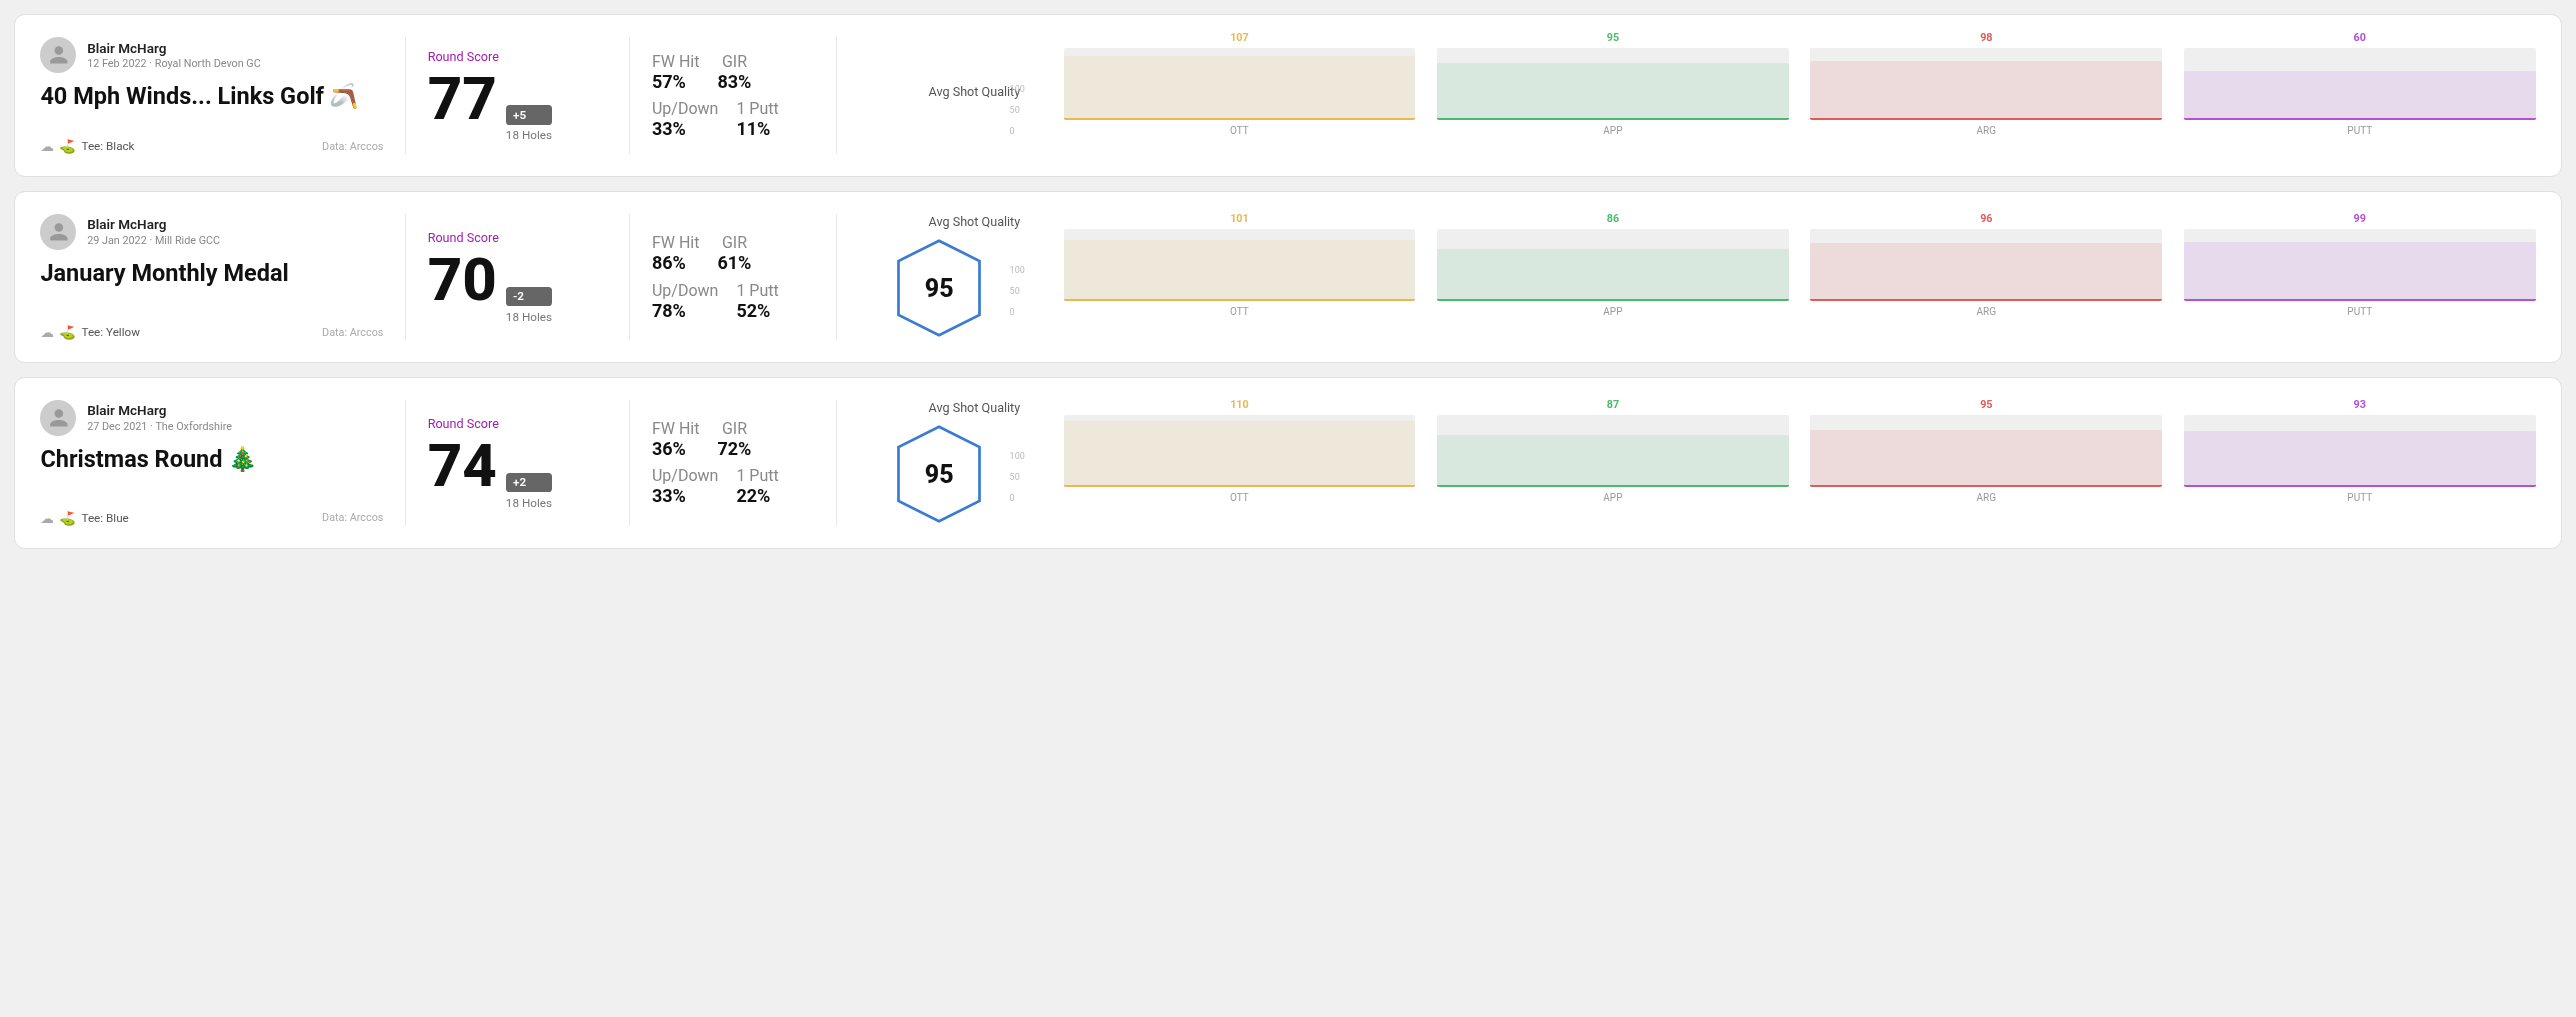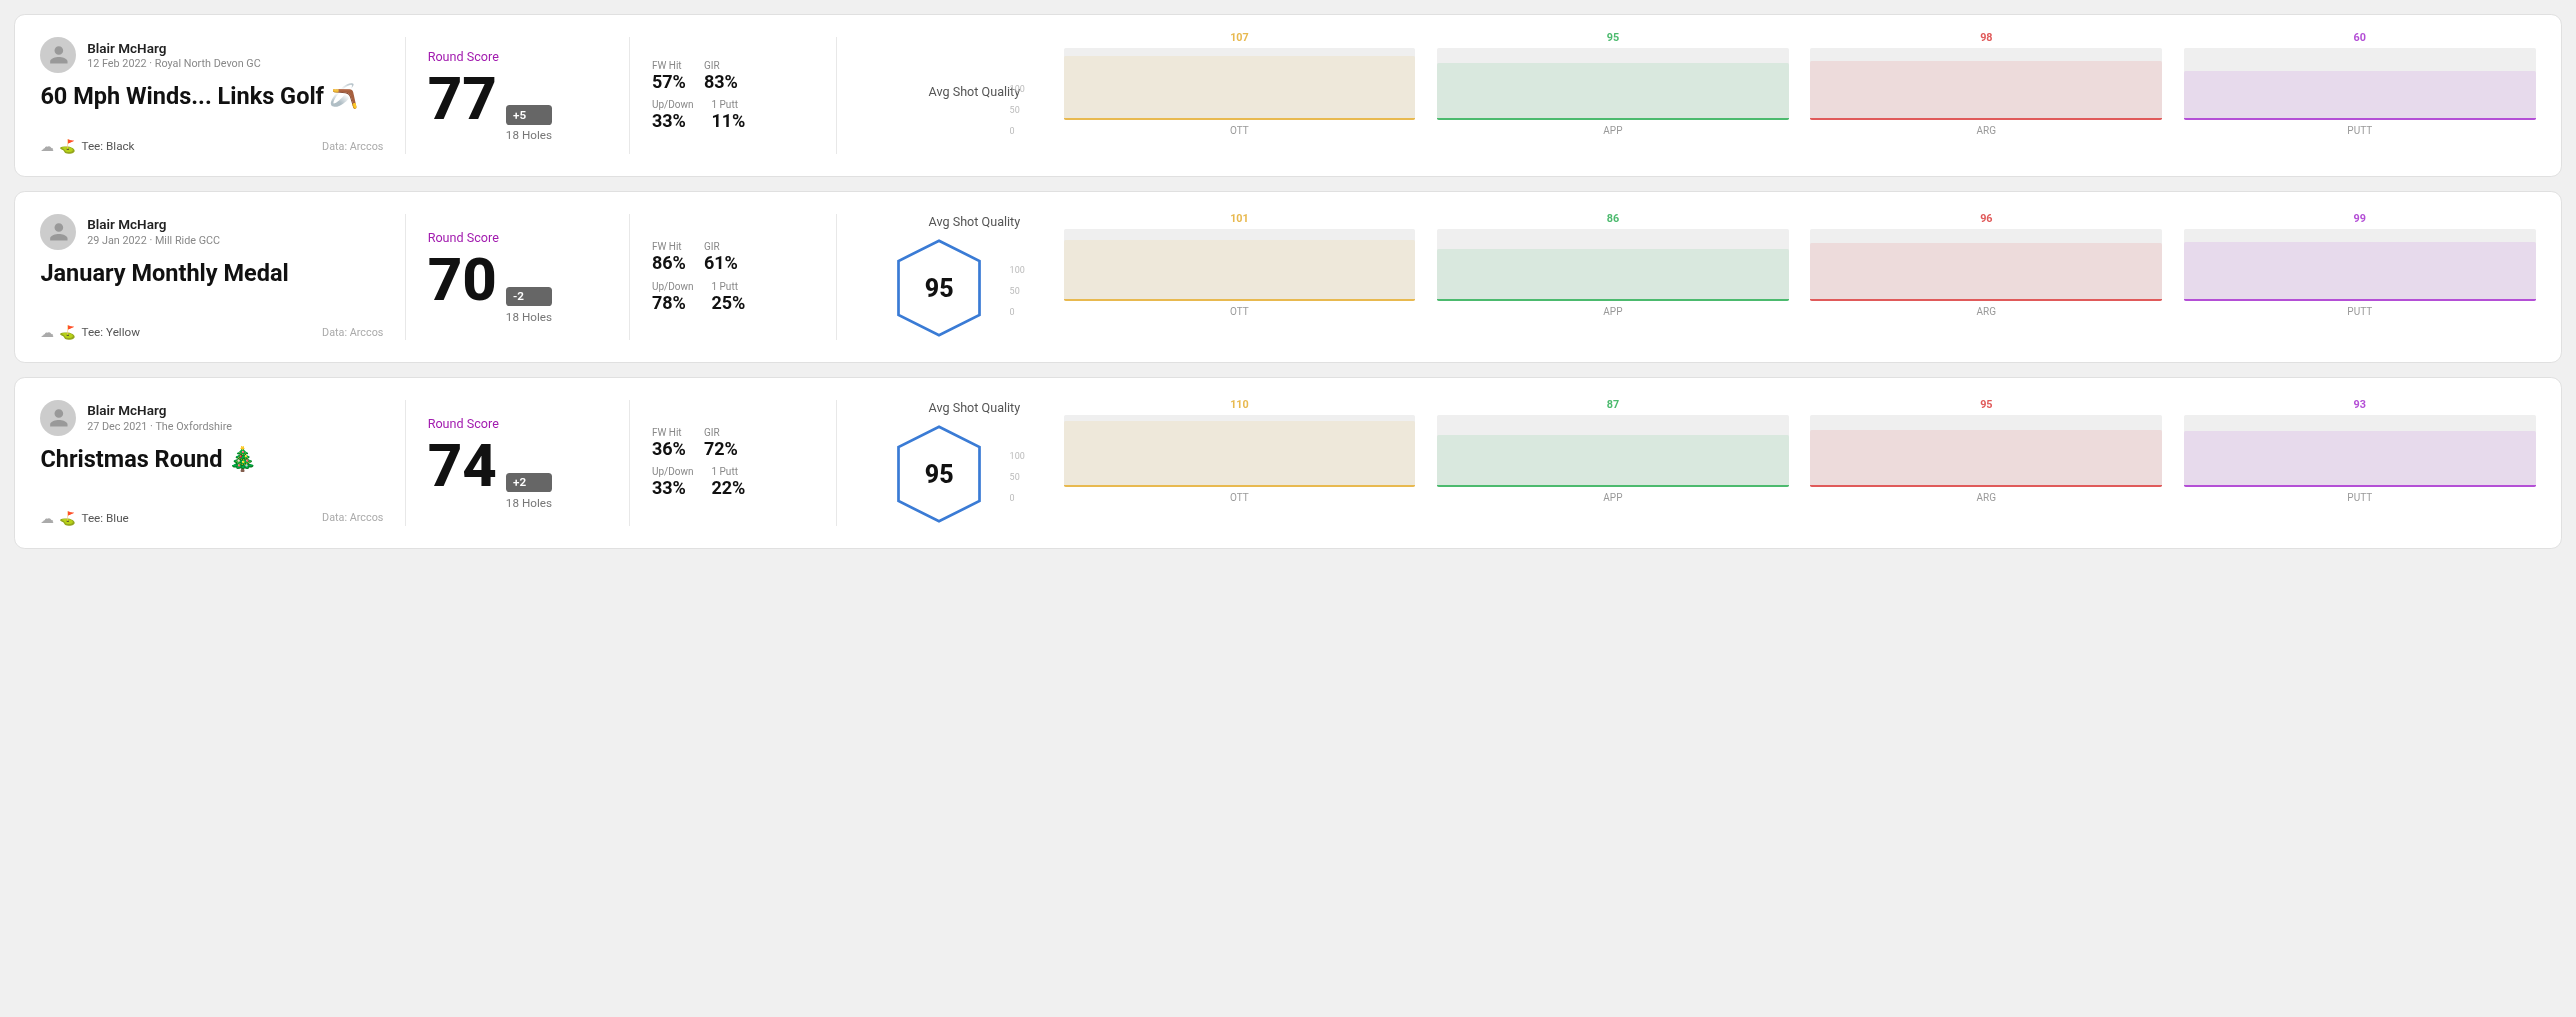--- a/index.html
+++ b/index.html
@@ -139,22 +139,23 @@
       display: flex;
       flex-direction: column;
       justify-content: center;
       gap: 7.2px;
     }
     .stats-row {
       display: flex;
       gap: 18px;
     }
     .stat-item .stat-label {
-      font-size: 10px;
+      font-size: 16px;
       color: #888;
+      text-align: center;
     }
     .stat-item .stat-value {
       font-size: 18px;
       font-weight: 700;
       color: #111;
     }
     .quality-section {
       width: 162px;
       flex-shrink: 0;
       display: flex;
@@ -276,21 +277,21 @@
             <div class="avatar">
               <svg viewBox="0 0 24 24">
                 <path d="M12 12c2.7 0 4.8-2.1 4.8-4.8S14.7 2.4 12 2.4 7.2 4.5 7.2 7.2 9.3 12 12 12zm0 2.4c-3.2 0-9.6 1.6-9.6 4.8v2.4h19.2v-2.4c0-3.2-6.4-4.8-9.6-4.8z"></path>
               </svg>
             </div>
             <div class="user-info">
               <div class="name">Blair McHarg</div>
               <div class="date-course">12 Feb 2022 · Royal North Devon GC</div>
             </div>
           </div>
-          <div class="round-title">60 Mph Winds... Links Golf 🪃</div>
+          <div class="round-title">40 Mph Winds... Links Golf 🪃</div>
         </div>
         <div class="bottom-row">
           <div class="tee-info">
             <span class="tee-icon">☁</span>
             <span class="tee-icon">⛳</span>
             <span>Tee: Black</span>
           </div>
           <span class="data-source">Data: Arccos</span>
         </div>
       </div>
@@ -442,21 +443,21 @@
             <div class="stat-value">61%</div>
           </div>
         </div>
         <div class="stats-row">
           <div class="stat-item">
             <div class="stat-label">Up/Down</div>
             <div class="stat-value">78%</div>
           </div>
           <div class="stat-item">
             <div class="stat-label">1 Putt</div>
-            <div class="stat-value">25%</div>
+            <div class="stat-value">52%</div>
           </div>
         </div>
       </div>
 
       <div class="divider-v"></div>
 
       <div class="quality-section">
         <div class="quality-label">Avg Shot Quality</div>
         <div class="hexagon-container">
           <div class="hexagon">

